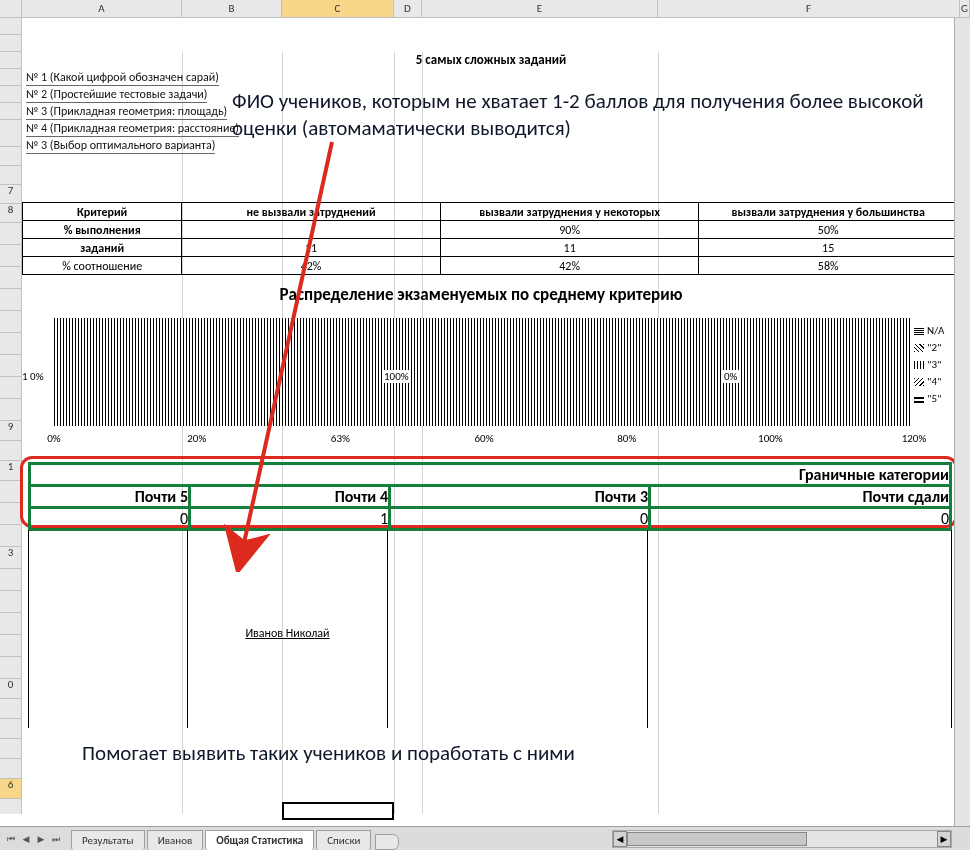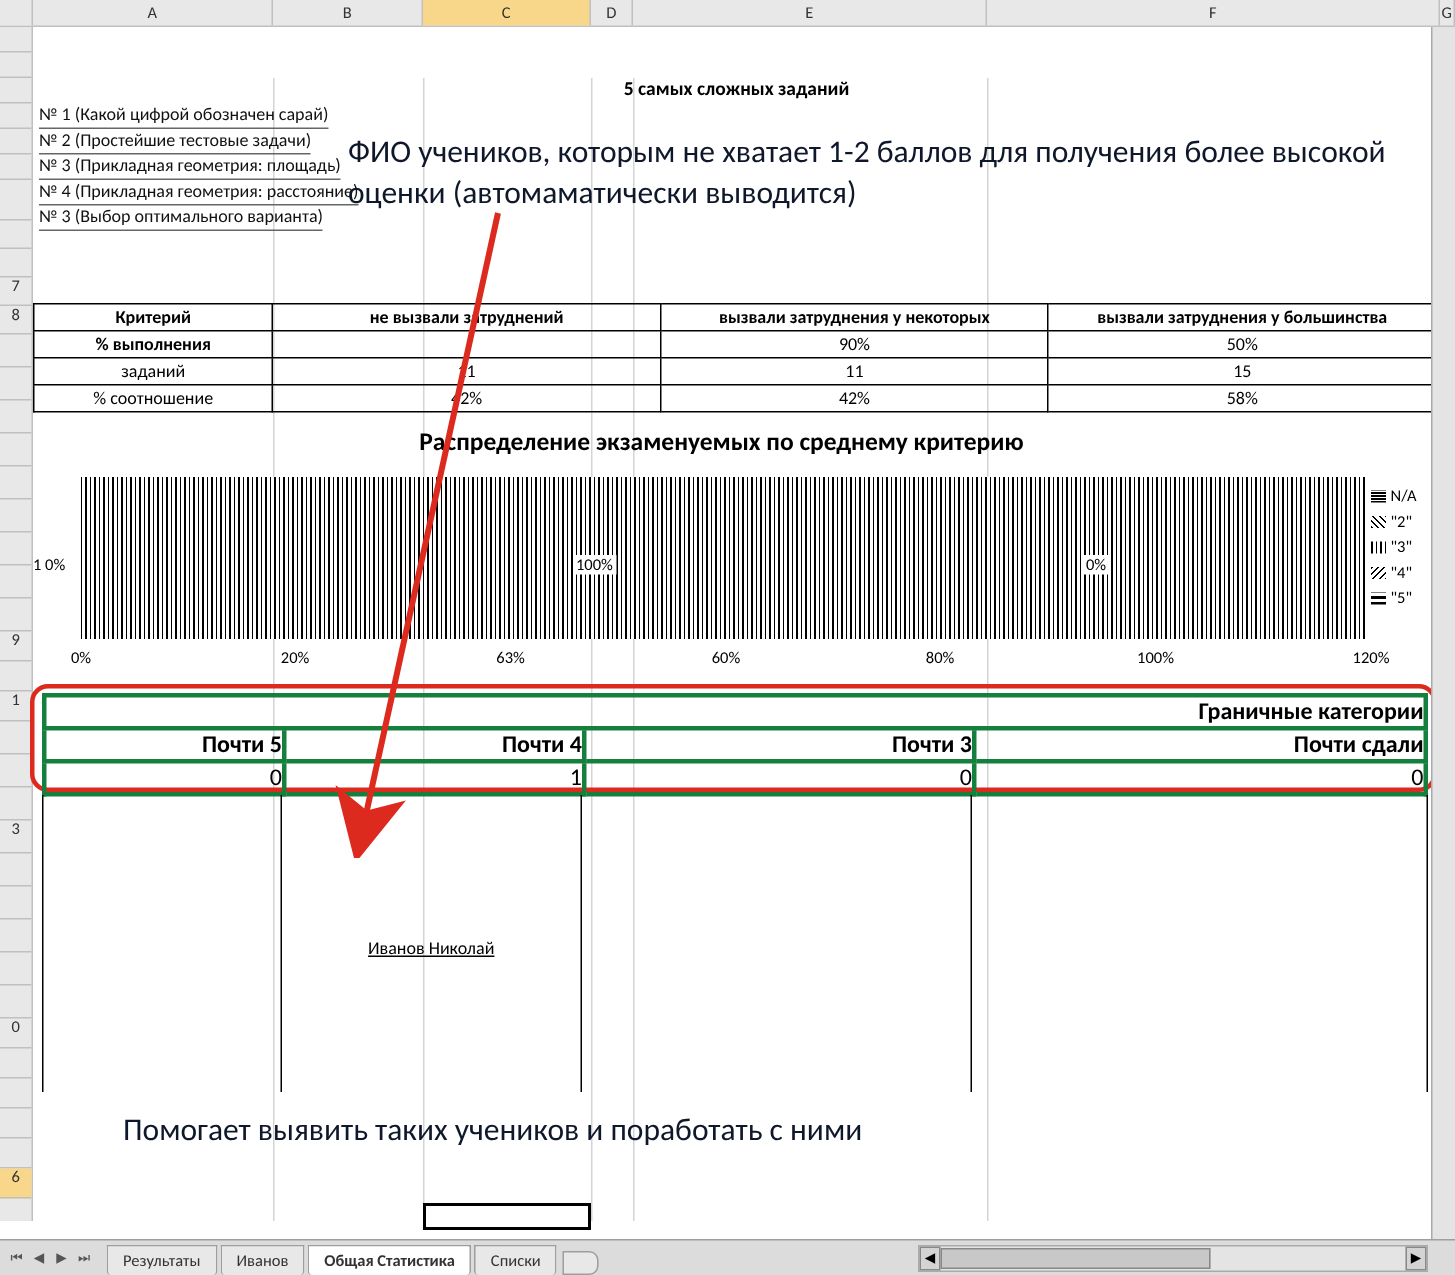--- a/index.html
+++ b/index.html
@@ -347,21 +347,21 @@
         <th class="data-col">вызвали затруднения у некоторых</th>
         <th class="data-col">вызвали затруднения у большинства</th>
       </tr>
       <tr>
         <td class="label-col" style="font-weight:bold">% выполнения</td>
         <td></td>
         <td>90%</td>
         <td>50%</td>
       </tr>
       <tr>
-        <td class="label-col" style="font-weight:normal">заданий</td>
+        <td class="label-col" style="font-weight:bold">заданий</td>
         <td>11</td>
         <td>11</td>
         <td>15</td>
       </tr>
       <tr>
         <td class="label-col" style="font-weight:normal">% соотношение</td>
         <td>42%</td>
         <td>42%</td>
         <td>58%</td>
       </tr>

